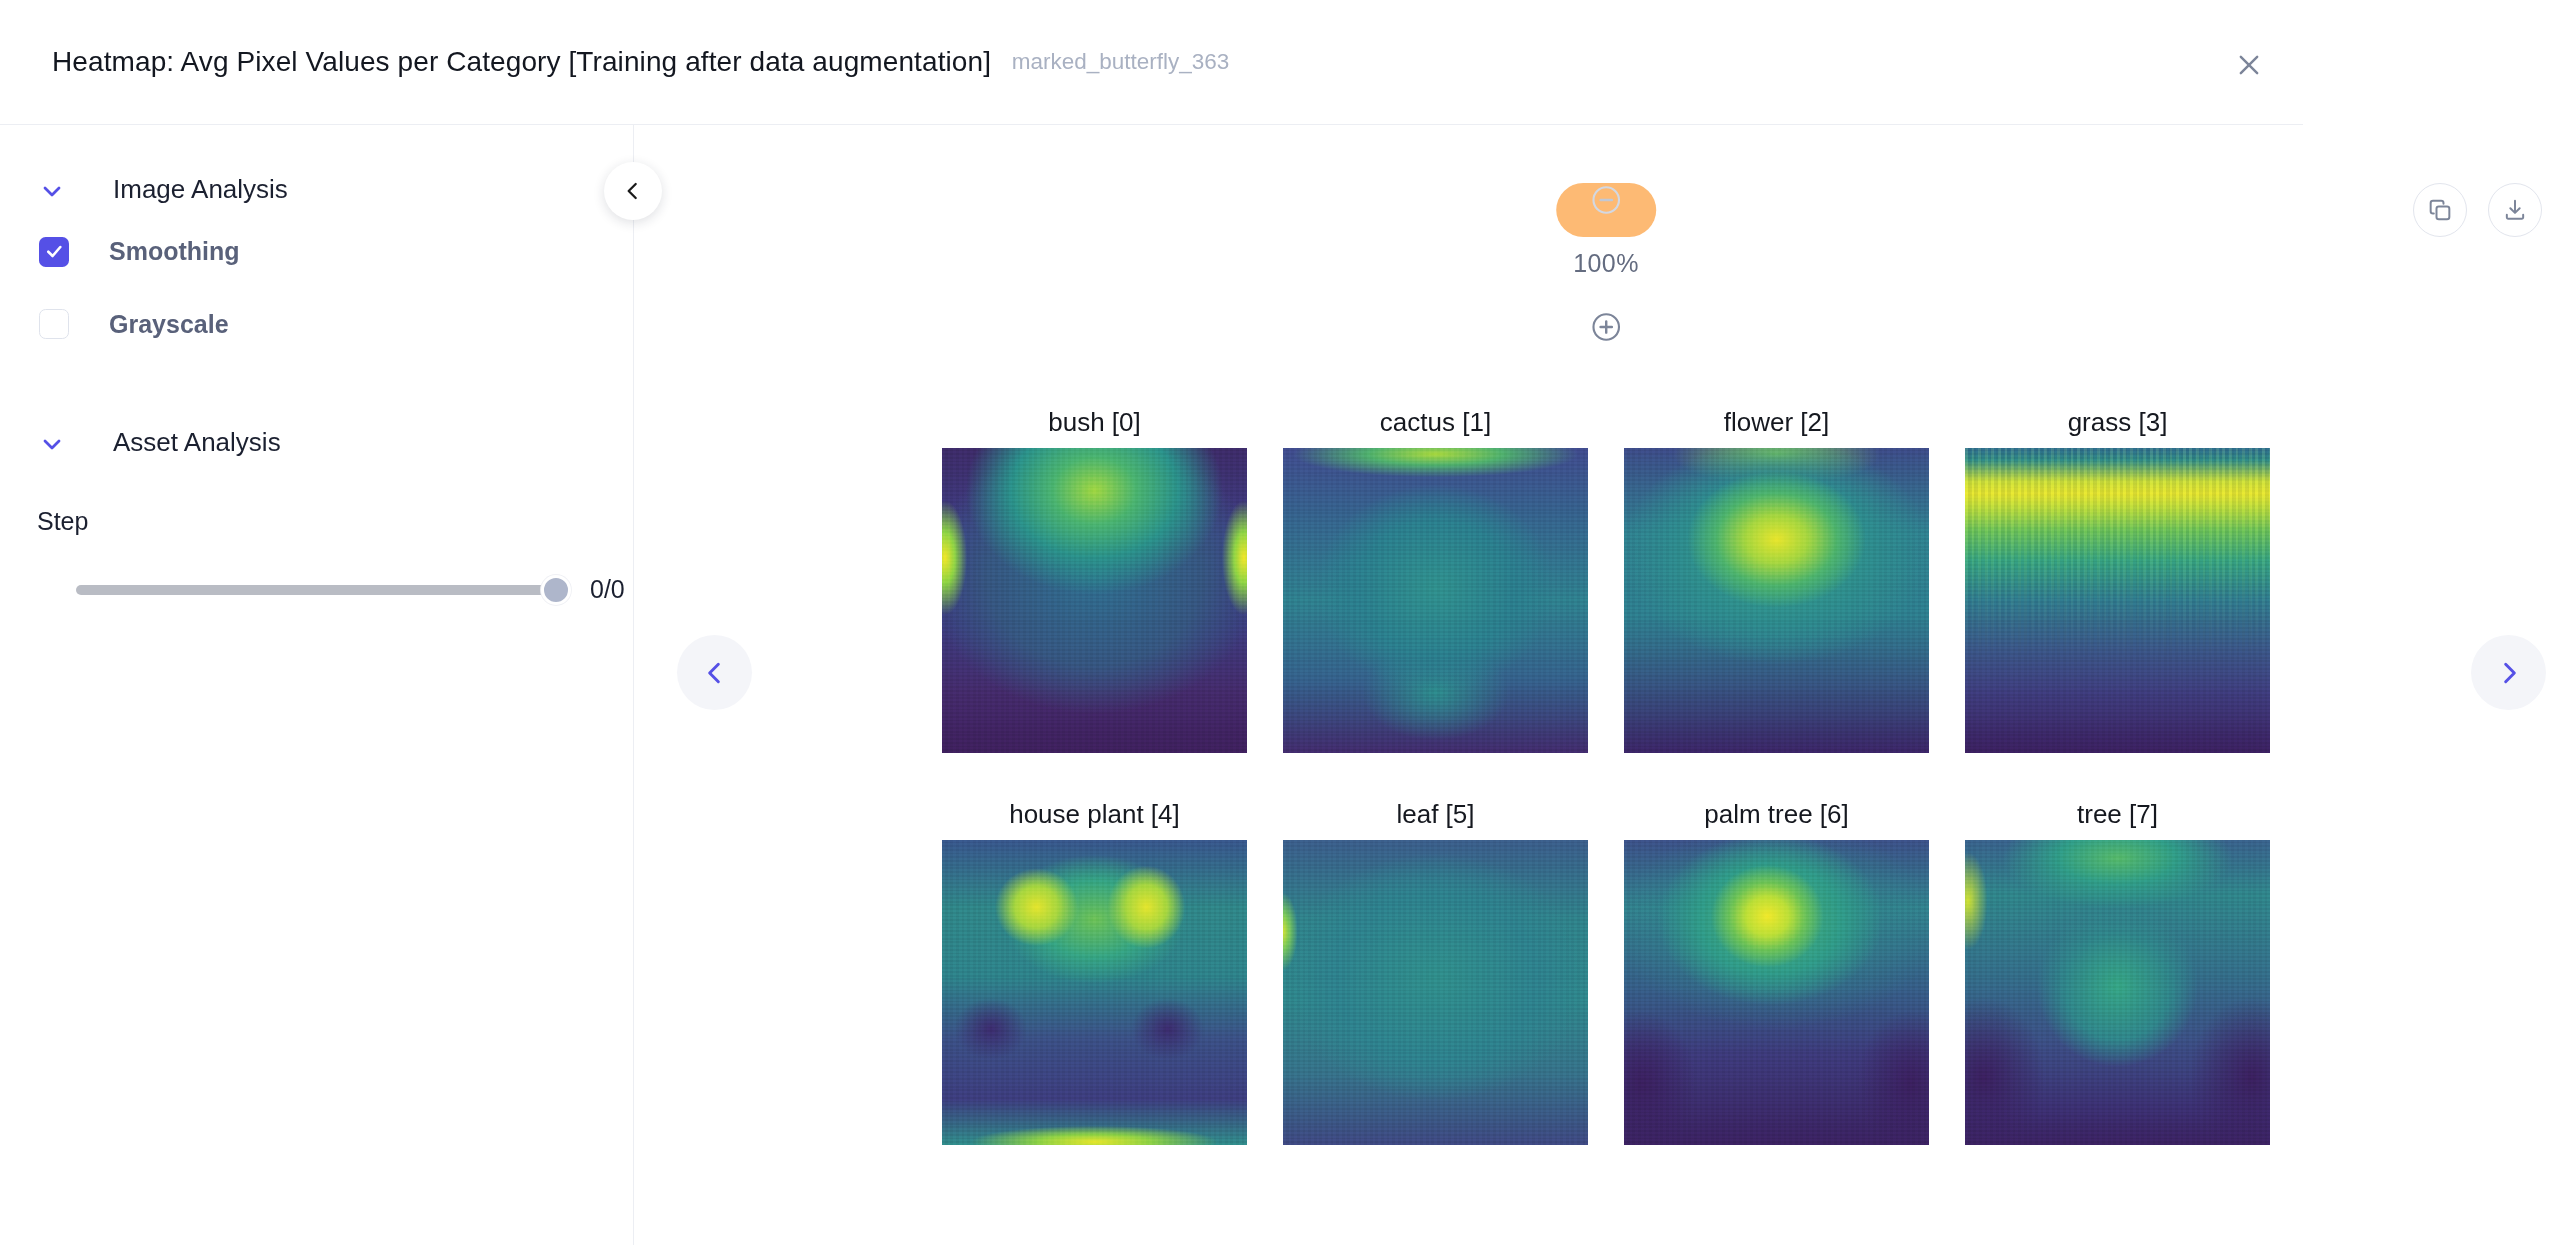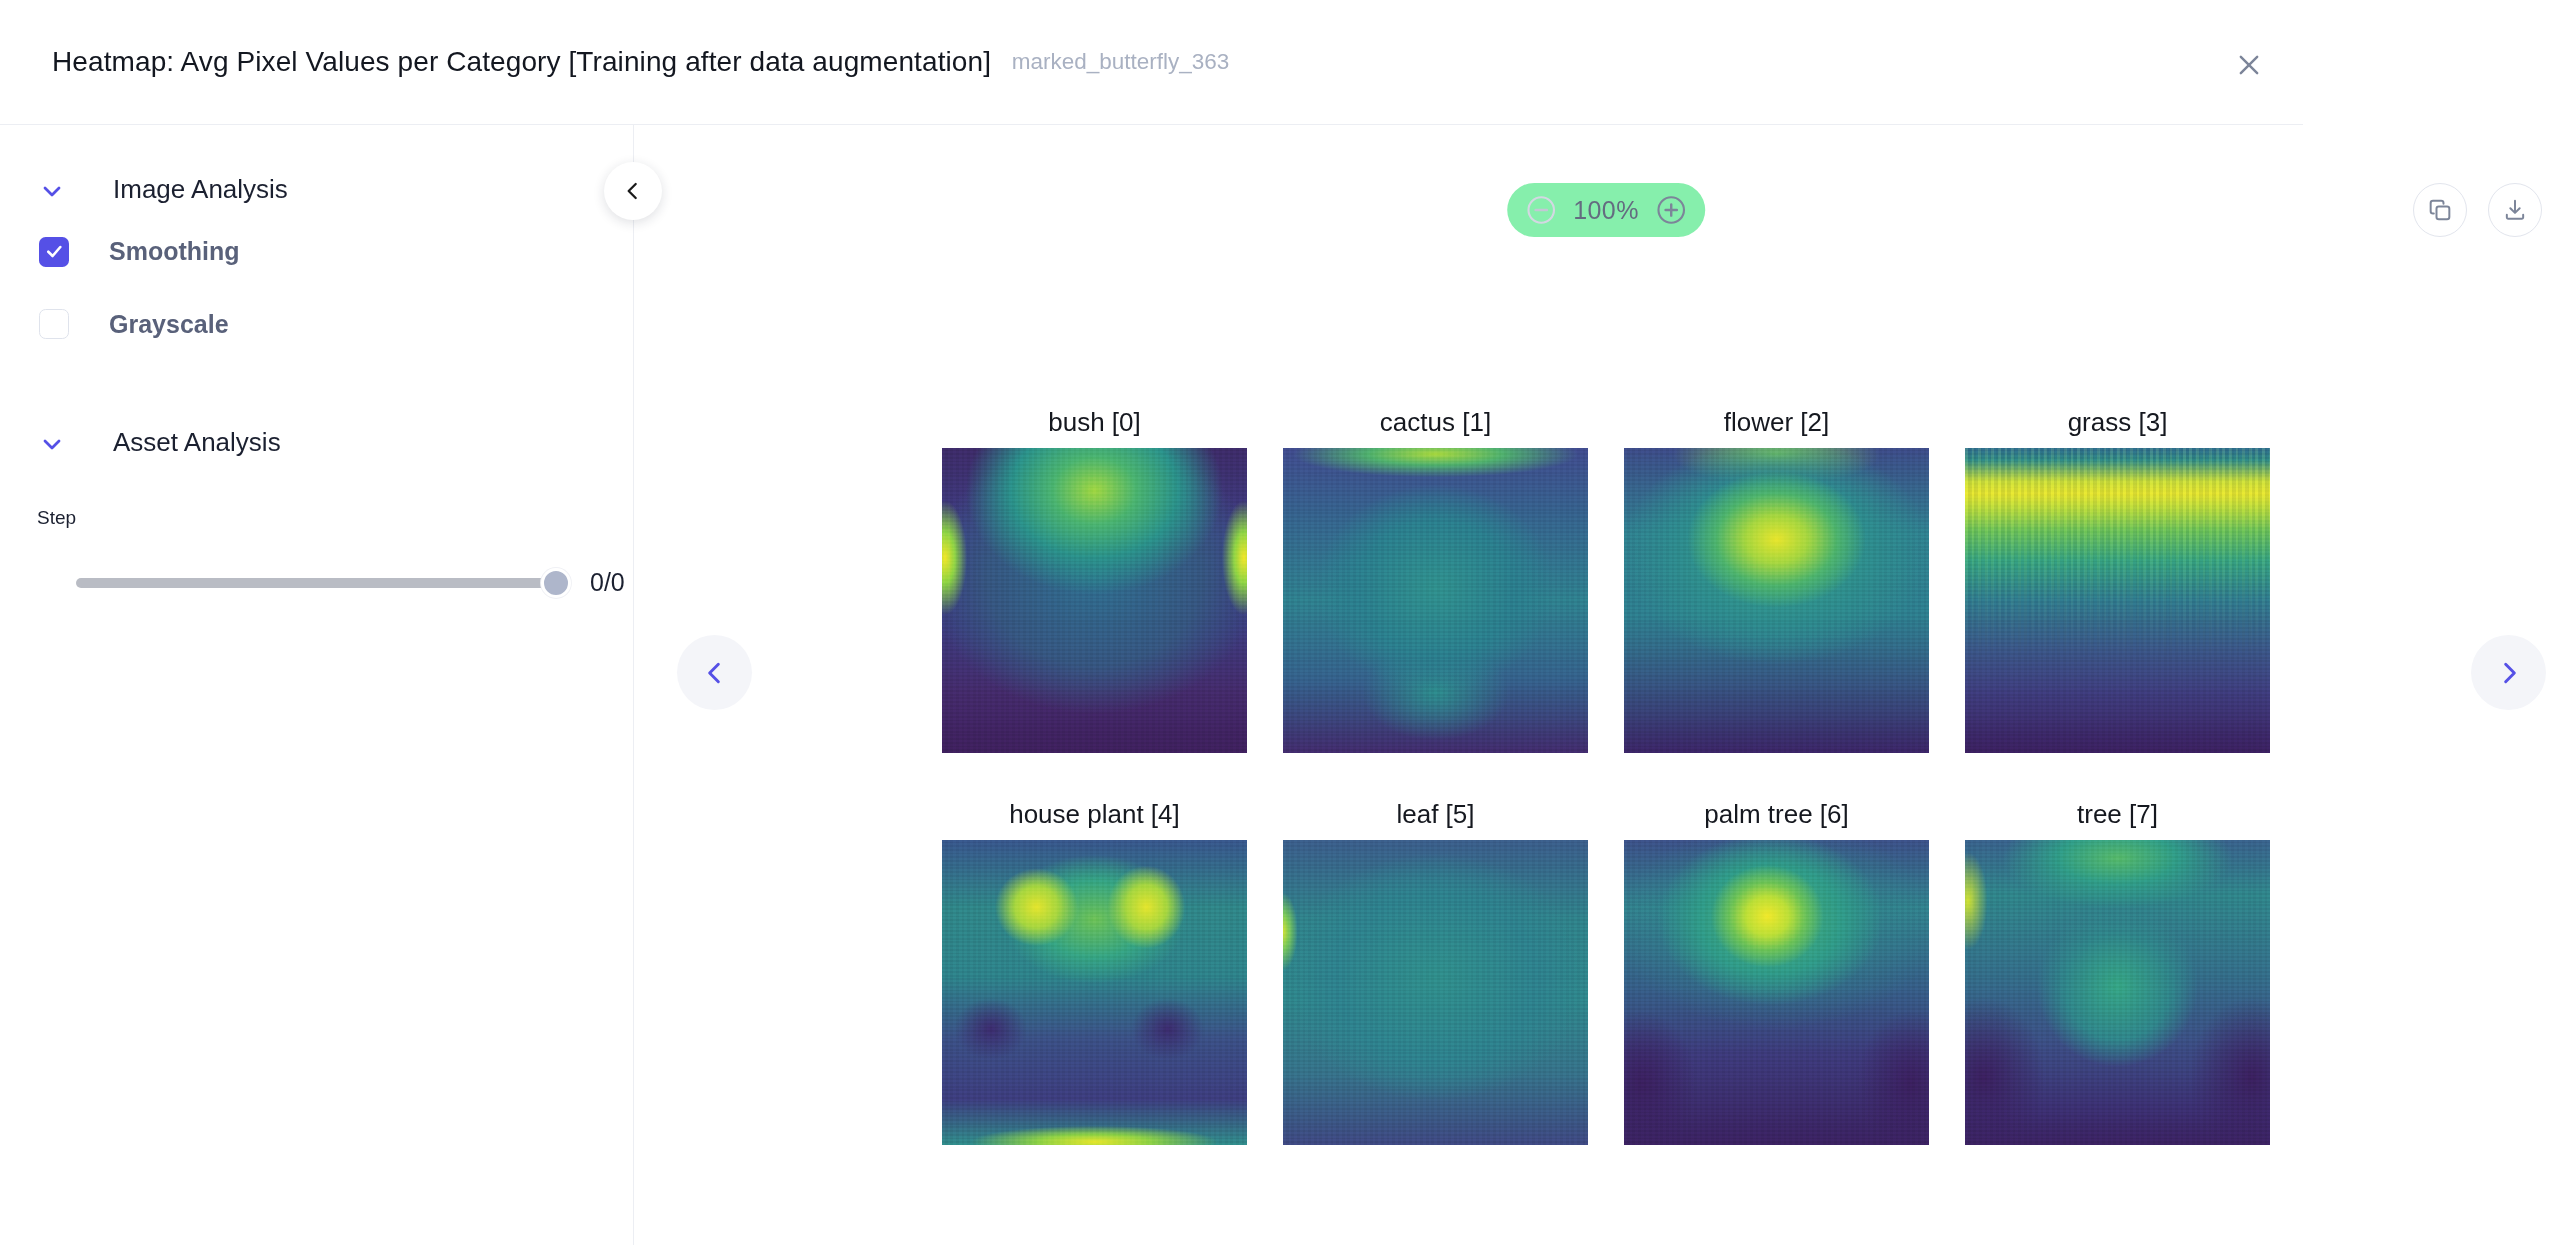--- a/index.html
+++ b/index.html
@@ -76,21 +76,21 @@
   .checkbox.checked { background: #5550e6; }
   .checkbox.unchecked { background: #ffffff; border: 1.9px solid #dfe3ec; }
   .check-label {
     margin-left: 40px;
     font-size: 25px;
     color: #59617a;
   }
   .step-label {
     margin-top: 49px;
     padding-left: 37px;
-    font-size: 19px;
+    font-size: 25px;
     color: #1b2030;
   }
   .slider-row {
     display: flex; align-items: center;
     margin-top: 39px;
     padding-left: 76px;
   }
   .slider-track {
     position: relative;
     width: 480px; height: 10.3px;
@@ -129,22 +129,22 @@
     position: absolute; left: 636px; top: 125px;
     width: 1940px; height: 1121px;
     background: #ffffff;
   }
   .zoom-pill {
     position: absolute; left: 50%; top: 58px;
     transform: translateX(-50%);
     height: 54px;
     padding: 0 17px;
     border-radius: 27px;
-    background: #86efac;
-    display: flex; align-items: center; gap: 15px;
+    background: #fdba74;
+    display: flex; align-items: center; gap: 32px; flex-direction: column;
   }
   .circ-icon {
     width: 34px; height: 34px;
     border-radius: 50%;
     display: flex; align-items: center; justify-content: center;
     cursor: pointer;
   }
   .zoom-value {
     font-size: 25px;
     color: #646c80;

